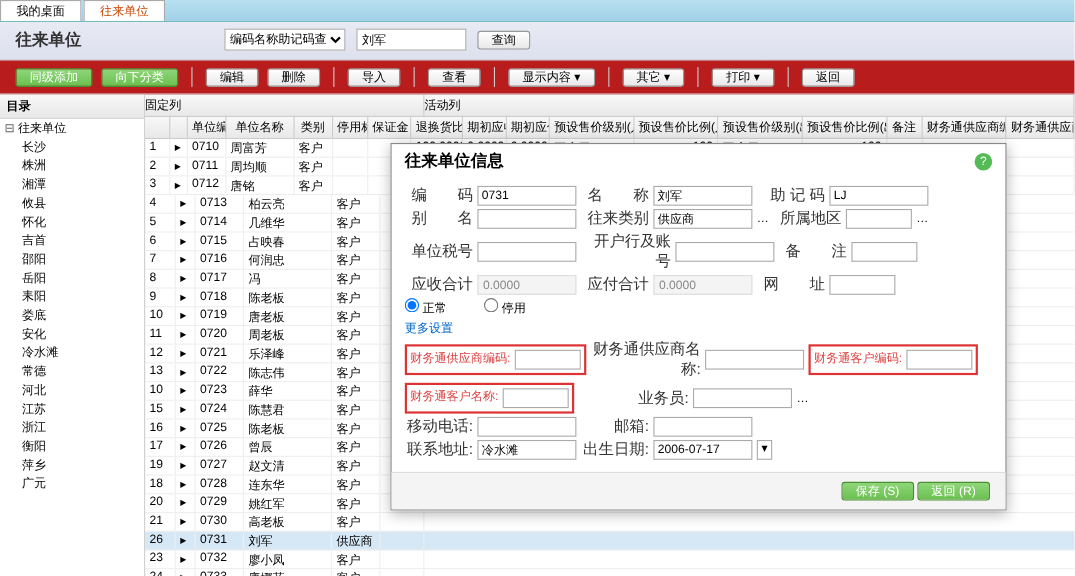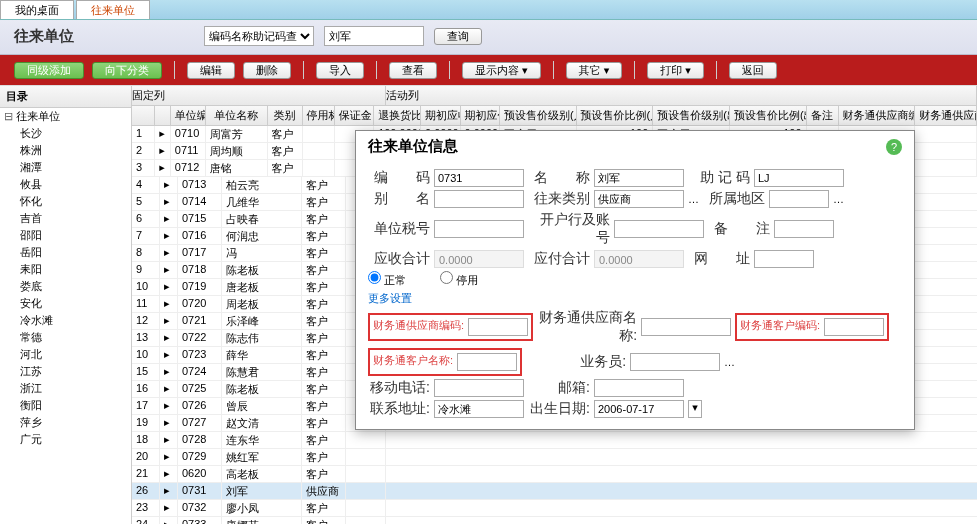--- a/index.html
+++ b/index.html
@@ -327,21 +327,21 @@
           <div class="gc c-idx">20</div>
           <div class="gc c-n">▸</div>
           <div class="gc c-code">0729</div>
           <div class="gc c-name">姚红军</div>
           <div class="gc c-cat">客户</div>
           <div class="gc c-stop"></div>
         </div>
         <div class="gr">
           <div class="gc c-idx">21</div>
           <div class="gc c-n">▸</div>
-          <div class="gc c-code">0620</div>
+          <div class="gc c-code">0730</div>
           <div class="gc c-name">高老板</div>
           <div class="gc c-cat">客户</div>
           <div class="gc c-stop"></div>
         </div>
         <div class="gr sel">
           <div class="gc c-idx">26</div>
           <div class="gc c-n">▸</div>
           <div class="gc c-code">0731</div>
           <div class="gc c-name">刘军</div>
           <div class="gc c-cat">供应商</div>
@@ -443,13 +443,17 @@
       <span class="fl" style="visibility:hidden">联系地址:</span>
     </div>
     <div class="frow">
       <span class="fl">联系地址:</span>
         <input class="fi w80" value="冷水滩" style="">
       <span class="fl">出生日期:</span>
         <input class="fi w80" value="2006-07-17" style="">
         <span class="fi" style="width:14px;text-align:center;cursor:pointer">▾</span>
     </div>
   </div>
+  <div class="m-ft">
+    <button class="btn g">保存 (S)</button>
+    <button class="btn g">返回 (R)</button>
+  </div>
 </div>
 
 </body></html>

